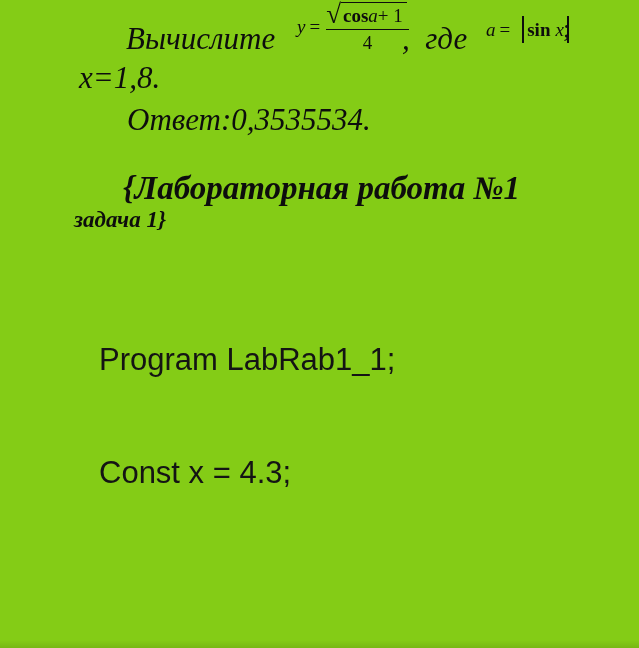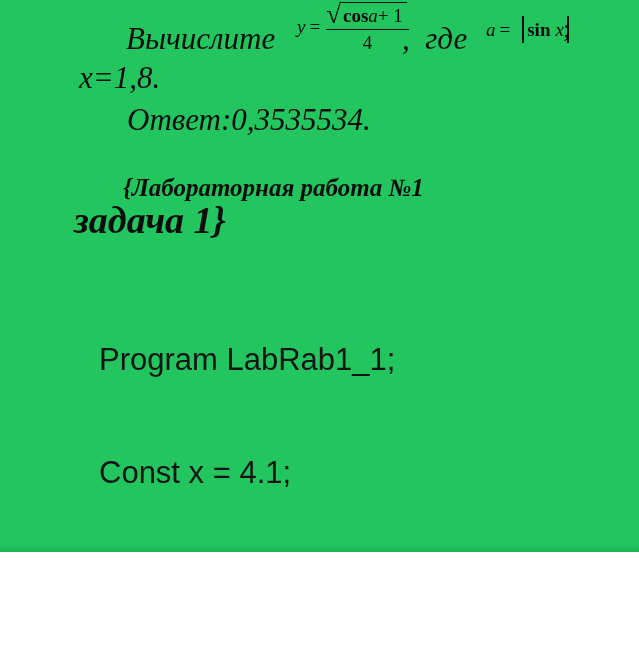--- a/index.html
+++ b/index.html
@@ -3,44 +3,44 @@
 <meta charset="utf-8">
 <style>
   html, body {
     margin: 0;
     padding: 0;
     background: #ffffff;
   }
   .page {
     position: relative;
     width: 639px;
-    height: 552px;
-    background: #22c55e;
+    height: 648px;
+    background: #84cc16;
     overflow: hidden;
     color: #0d0d0d;
   }
   
   .t {
     position: absolute;
     font-family: "Liberation Serif", "DejaVu Serif", serif;
     font-size: 31px;
     line-height: 37px;
     white-space: pre;
     color: #0d0d0d;
   }
   .it { font-style: italic; }
   .bold { font-weight: bold; }
 
   .t-instruction { left: 126px; top: 20px; }
   .t-comma-where { left: 402px; top: 20px; }
   .t-semicolon   { left: 563px; top: 14px; font-size: 26px; line-height: 30px; }
   .t-given       { left: 79px;  top: 59px; }
   .t-answer      { left: 127px; top: 101px; }
-  .t-head1       { left: 123px; top: 169px; font-size: 25px; line-height: 38px; }
-  .t-head2       { left: 74px;  top: 201px; font-size: 38px; line-height: 38px; }
+  .t-head1       { left: 123px; top: 169px; font-size: 33px; line-height: 38px; }
+  .t-head2       { left: 74px;  top: 201px; font-size: 23px; line-height: 38px; }
 
   
   .formula {
     position: absolute;
     display: flex;
     align-items: center;
     font-family: "Liberation Serif", "DejaVu Serif", serif;
     font-size: 19px;
     color: #0d0d0d;
     white-space: pre;
@@ -162,21 +162,21 @@
   <span class="t t-semicolon">;</span>
 
   <span class="t it t-given">x=1,8.</span>
   <span class="t it t-answer">Ответ:0,3535534.</span>
 
   <span class="t it bold t-head1">{Лабораторная работа №1</span>
   <span class="t it bold t-head2">задача 1}</span>
 
   <div class="code">
     <div class="code-line">Program LabRab1_1;</div>
-    <div class="code-line">Const x = 4.1;</div>
+    <div class="code-line">Const x = 4.3;</div>
     
     
     
     
     
     
     
   </div>
 
   <div class="bottom-shade"></div>

